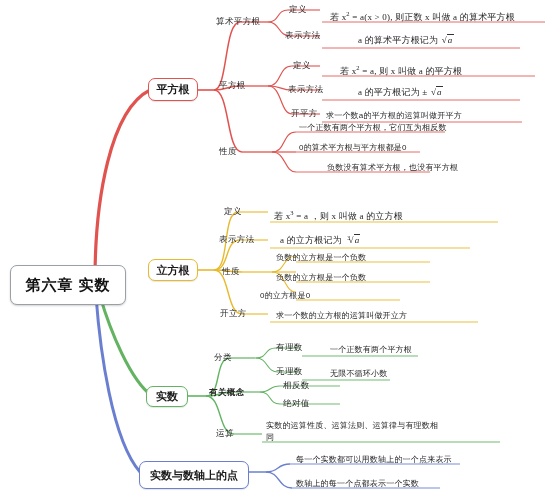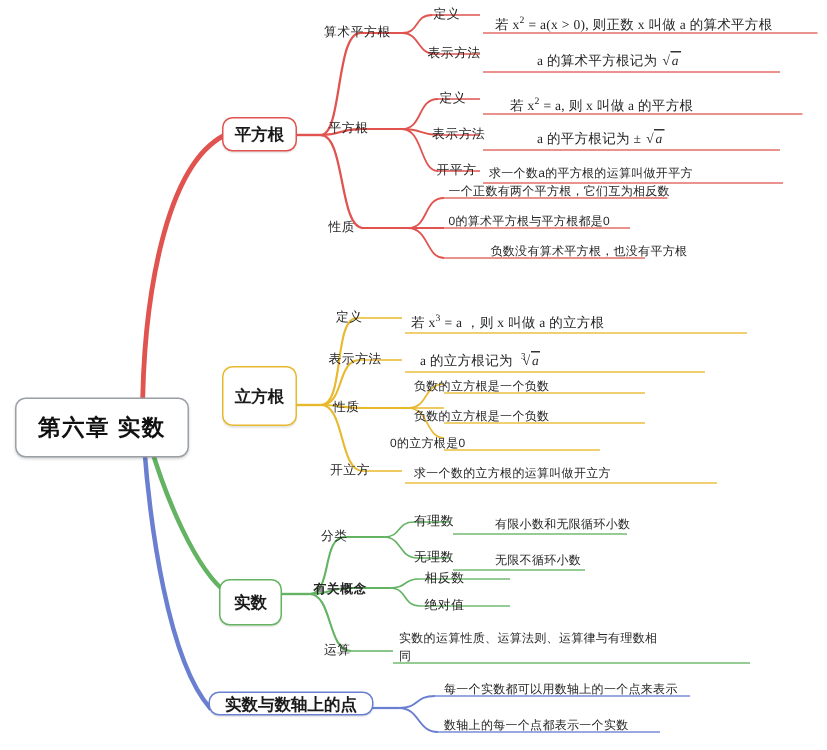--- a/index.html
+++ b/index.html
@@ -122,29 +122,29 @@
   </svg>
 
   <div class="node root" style="left:10px;top:265px;width:116px;height:40px;">
     <span>第六章 实数</span>
   </div>
 
   <div class="node l1 red" style="left:148px;top:78px;width:50px;height:23px;">
     <span>平方根</span>
   </div>
 
-  <div class="node l1 yellow" style="left:148px;top:244px;width:50px;height:40px;">
+  <div class="node l1 yellow" style="left:148px;top:259px;width:50px;height:22px;">
     <span>立方根</span>
   </div>
 
-  <div class="node l1 green" style="left:146px;top:386px;width:42px;height:31px;">
+  <div class="node l1 green" style="left:146px;top:386px;width:42px;height:21px;">
     <span>实数</span>
   </div>
 
-  <div class="node l1 blue" style="left:139px;top:461px;width:110px;height:16px;">
+  <div class="node l1 blue" style="left:139px;top:461px;width:110px;height:28px;">
     <span>实数与数轴上的点</span>
   </div>
 
   <div class="l2" style="left:216px;top:16px;">算术平方根</div>
   <div class="l2" style="left:219px;top:80px;">平方根</div>
   <div class="l2" style="left:219px;top:146px;">性质</div>
 
   <div class="l2" style="left:289px;top:4px;">定义</div>
   <div class="l2" style="left:285px;top:30px;">表示方法</div>
   <div class="l2" style="left:293px;top:60px;">定义</div>
@@ -193,21 +193,21 @@
 
   <div class="l2" style="left:214px;top:352px;">分类</div>
   <div class="l2" style="left:209px;top:387px;font-weight:bold;">有关概念</div>
   <div class="l2" style="left:216px;top:428px;">运算</div>
 
   <div class="l2" style="left:276px;top:342px;">有理数</div>
   <div class="l2" style="left:276px;top:366px;">无理数</div>
   <div class="l2" style="left:283px;top:380px;">相反数</div>
   <div class="l2" style="left:283px;top:398px;">绝对值</div>
 
-  <div class="leaf" style="left:330px;top:344px;">有限小数和无限循环小数</div>
+  <div class="leaf" style="left:330px;top:344px;">一个正数有两个平方根</div>
   <div class="leaf" style="left:330px;top:368px;">无限不循环小数</div>
   <div class="leaf" style="left:266px;top:420px;">实数的运算性质、运算法则、运算律与有理数相</div>
   <div class="leaf" style="left:266px;top:432px;">同</div>
 
   <div class="leaf" style="left:296px;top:454px;">每一个实数都可以用数轴上的一个点来表示</div>
   <div class="leaf" style="left:296px;top:478px;">数轴上的每一个点都表示一个实数</div>
 
 </div>
 
 </body></html>

